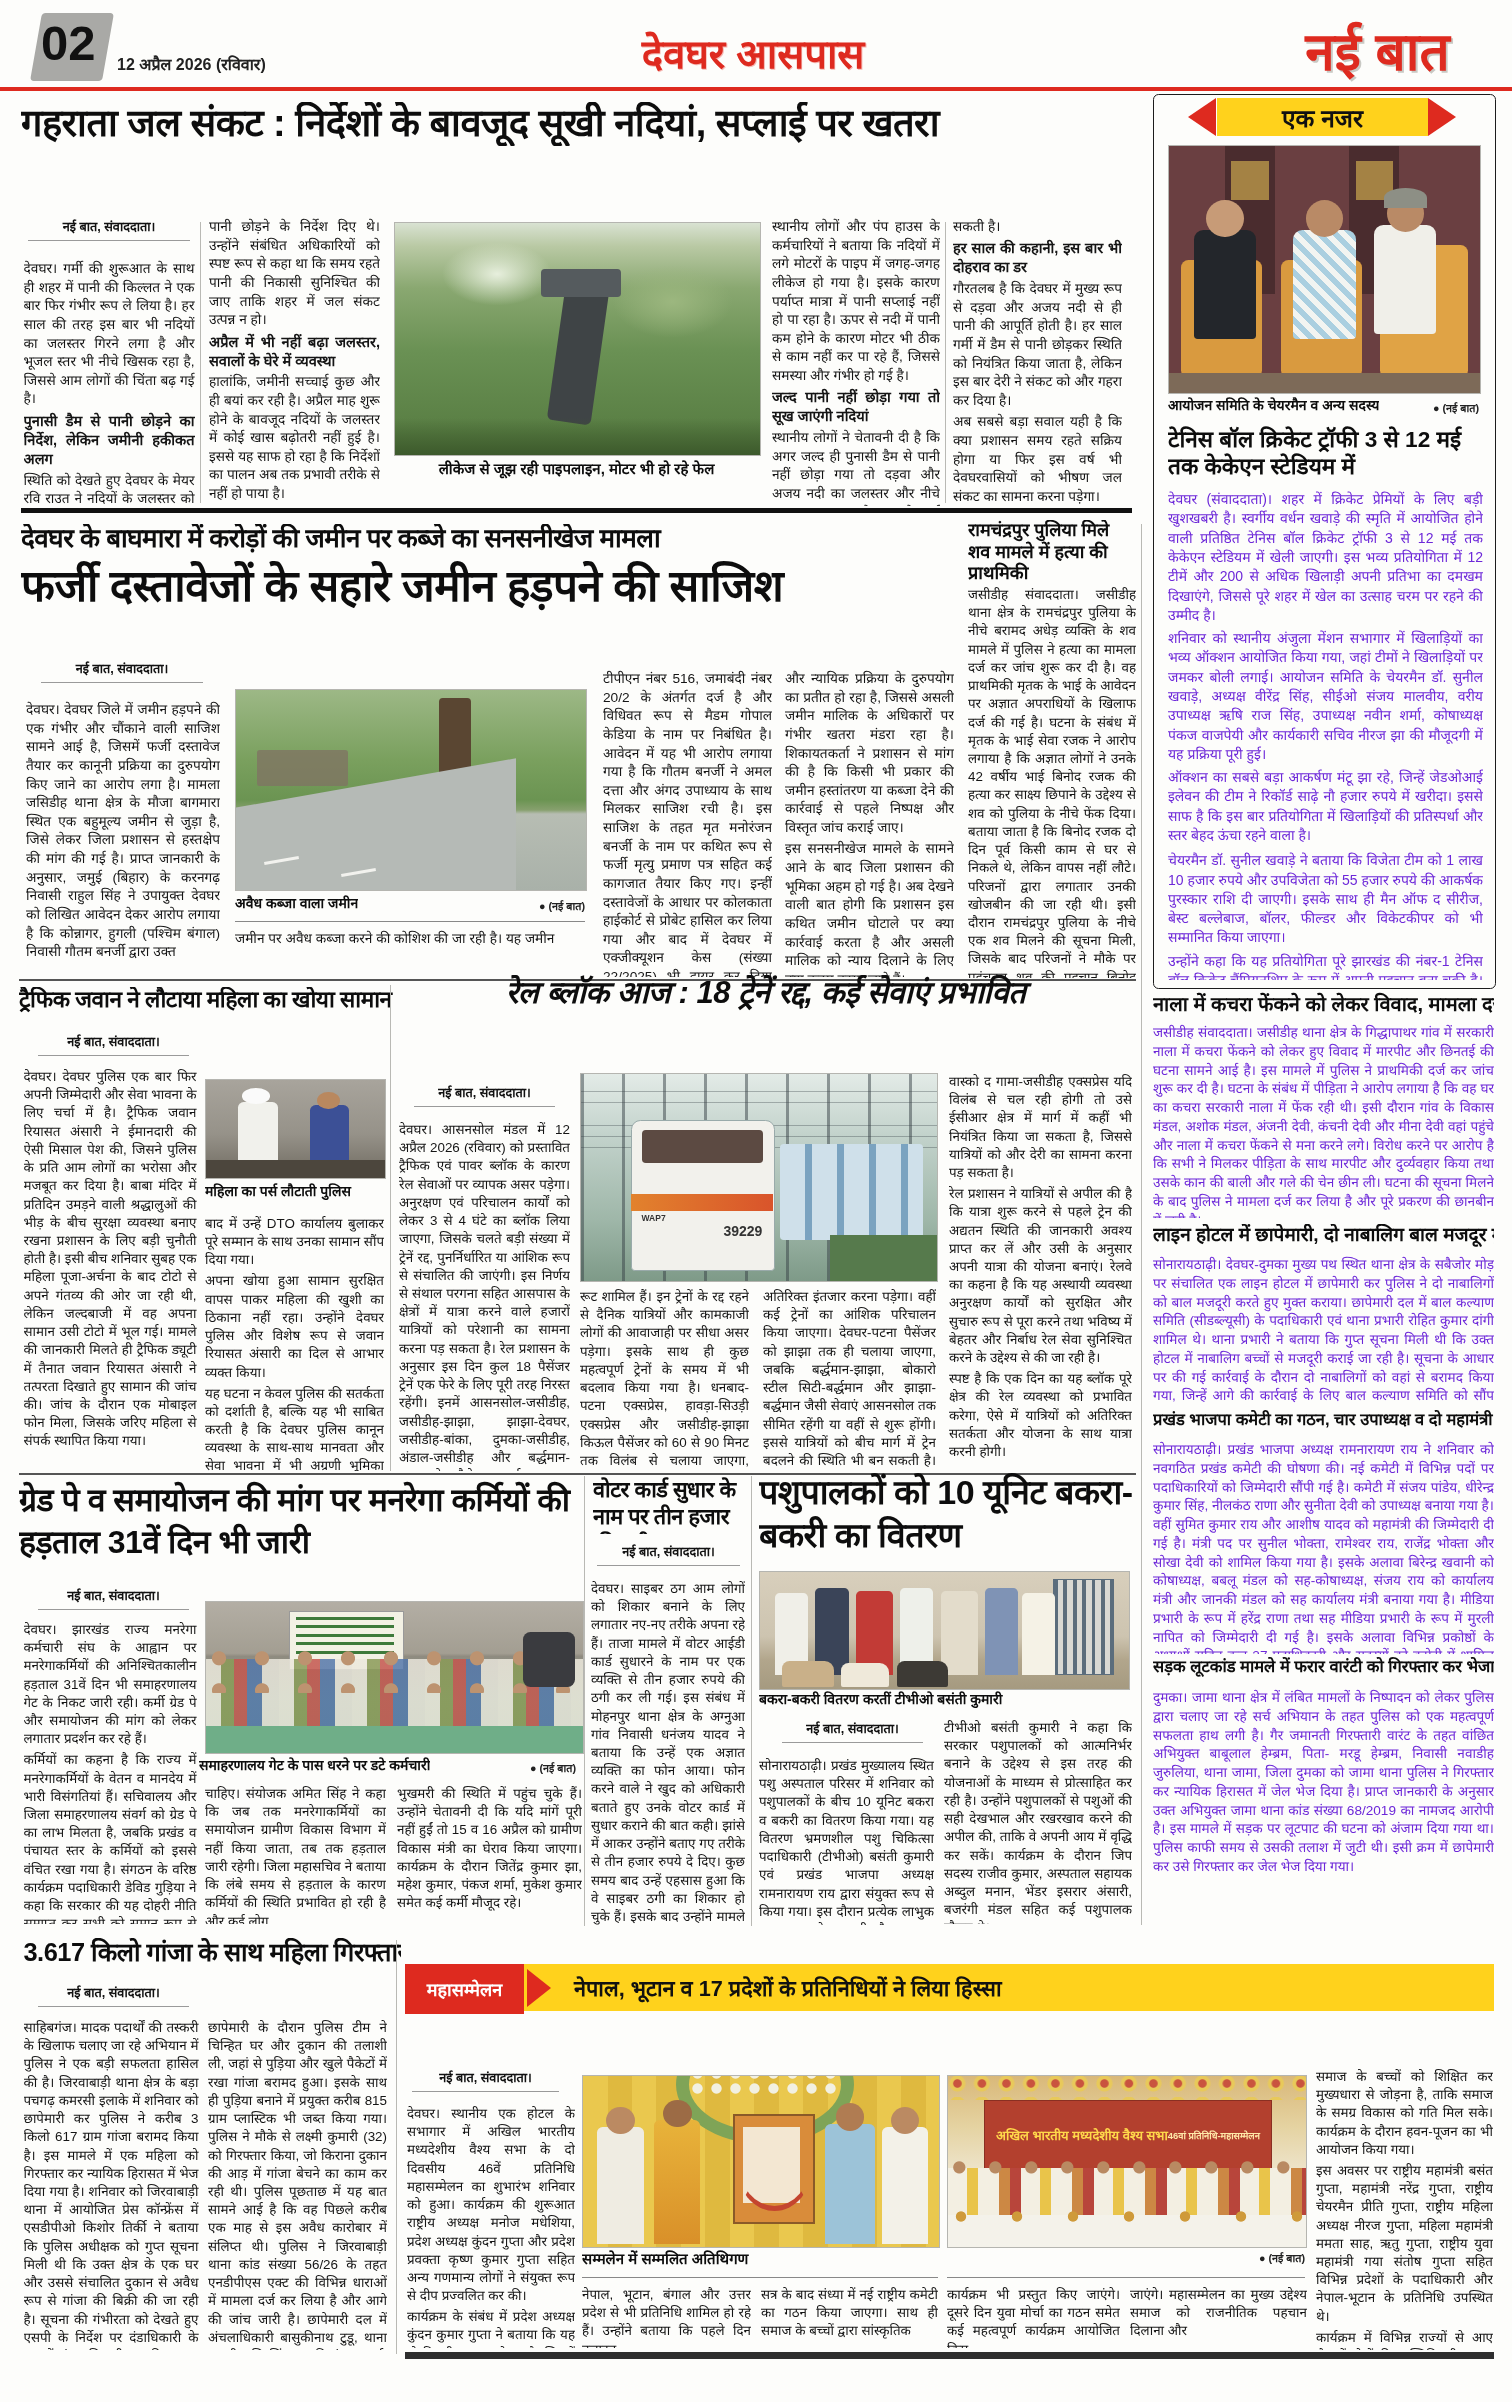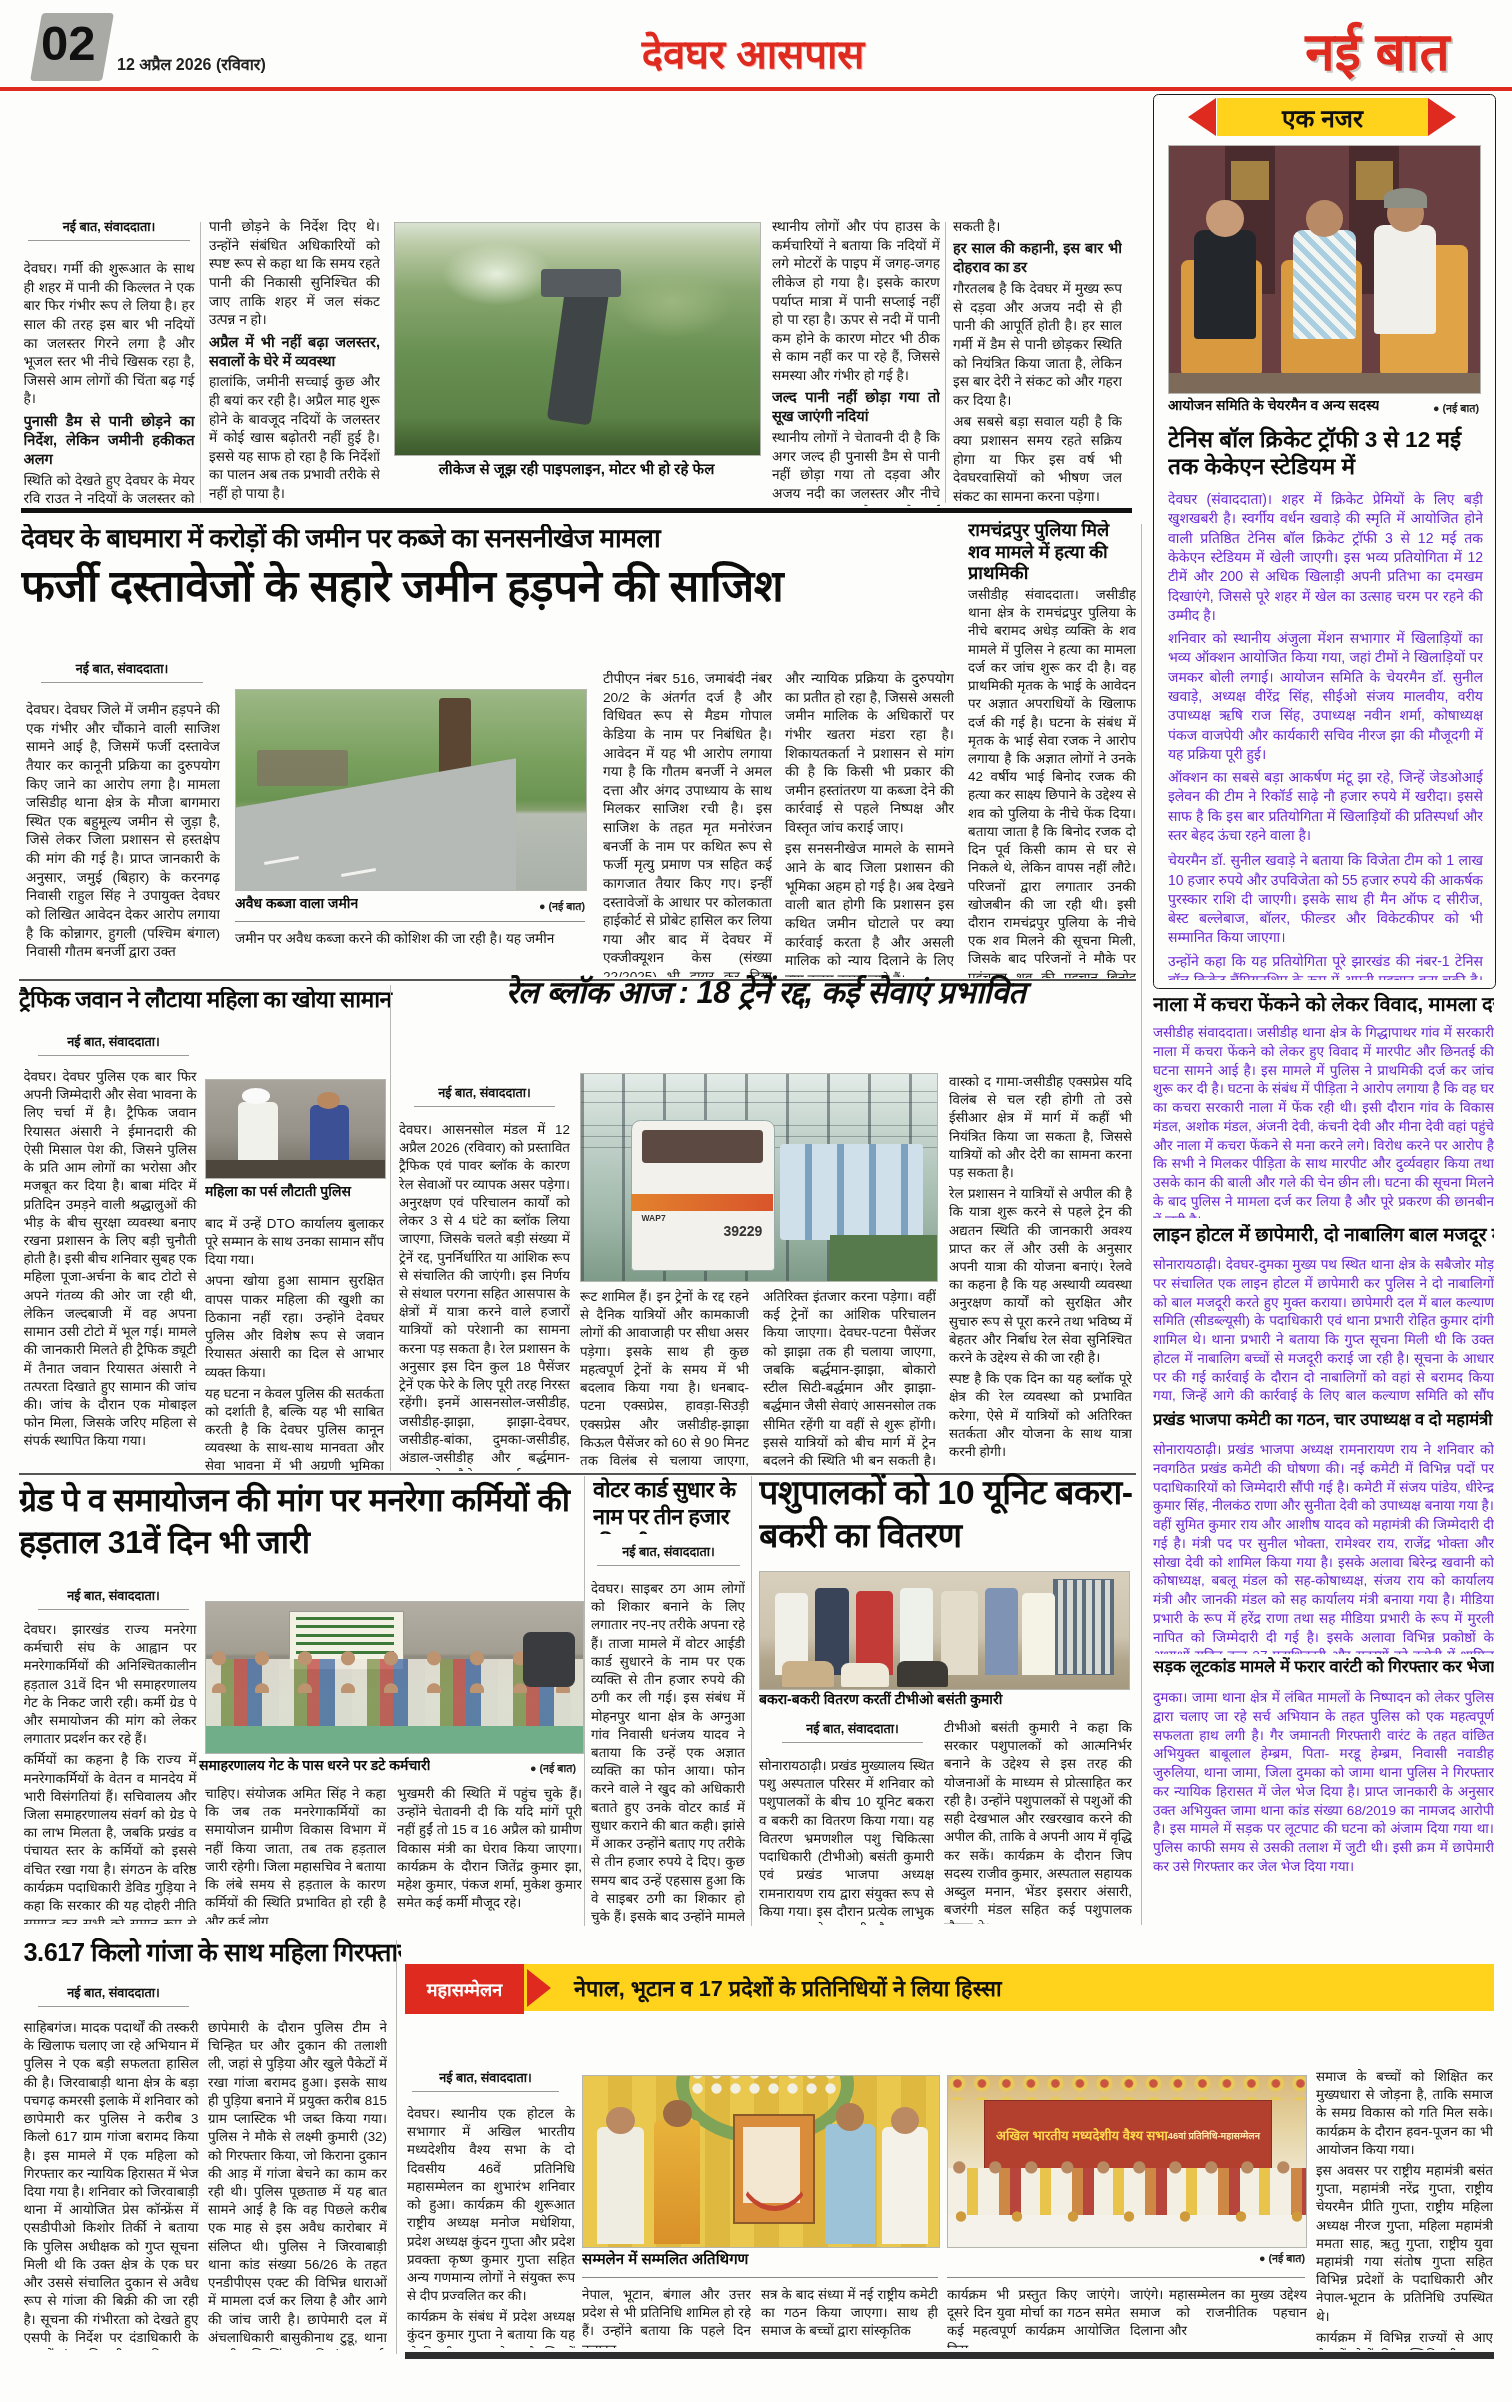--- a/index.html
+++ b/index.html
@@ -33,20 +33,21 @@
 
   <div class="abs" style="left:0;top:0;width:1512px;height:87px;">
     <div class="shape" style="left:36px;top:13px;width:72px;height:68px;background:#a9a9a6;transform:skewX(-10deg);border-radius:3.8px;"></div>
     <div class="abs" style="left:41px;top:15px;width:66px;font-size:49px;font-weight:800;color:#111;">02</div>
     <div class="abs" style="left:117px;top:53px;width:264px;font-size:16px;font-weight:700;color:#222;">12 अप्रैल 2026 (रविवार)</div>
     <div class="abs red center" style="left:546px;top:24.5px;width:414px;font-size:40px;font-weight:800;text-shadow:0.9px 0.9px 0 #f5b9b4;">देवघर आसपास</div>
     <div class="abs red" style="left:1260px;top:13px;width:235px;font-size:53px;font-weight:800;text-align:center;text-shadow:1.9px 1.9px 0 #c9c9c4;">नई बात</div>
   </div>
   <div class="abs" style="left:0;top:87px;width:1512px;height:3.8px;background:#de2a1f;"></div>
 
+  <div class="hl nw" style="left:21px;top:102px;width:1117px;font-size:38px;">गहराता जल संकट : निर्देशों के बावजूद सूखी नदियां, सप्लाई पर खतरा</div>
   <div class="byline" style="left:28px;top:217px;width:162px;">नई बात, संवाददाता।</div>
   <div class="col" style="left:23.5px;top:260px;width:171px;height:247px;">
     <div>देवघर। गर्मी की शुरूआत के साथ ही शहर में पानी की किल्लत ने एक बार फिर गंभीर रूप ले लिया है। हर साल की तरह इस बार भी नदियों का जलस्तर गिरने लगा है और भूजल स्तर भी नीचे खिसक रहा है, जिससे आम लोगों की चिंता बढ़ गई है।</div>
     <div class="sub">पुनासी डैम से पानी छोड़ने का निर्देश, लेकिन जमीनी हकीकत अलग</div>
     <div>स्थिति को देखते हुए देवघर के मेयर रवि राउत ने नदियों के जलस्तर को बनाए रखने के लिए पुनासी डैम से</div>
   </div>
   <div class="col" style="left:209px;top:218px;width:171px;height:288px;">
     <div>पानी छोड़ने के निर्देश दिए थे। उन्होंने संबंधित अधिकारियों को स्पष्ट रूप से कहा था कि समय रहते पानी की निकासी सुनिश्चित की जाए ताकि शहर में जल संकट उत्पन्न न हो।</div>
     <div class="sub">अप्रैल में भी नहीं बढ़ा जलस्तर, सवालों के घेरे में व्यवस्था</div>
     <div>हालांकि, जमीनी सच्चाई कुछ और ही बयां कर रही है। अप्रैल माह शुरू होने के बावजूद नदियों के जलस्तर में कोई खास बढ़ोतरी नहीं हुई है। इससे यह साफ हो रहा है कि निर्देशों का पालन अब तक प्रभावी तरीके से नहीं हो पाया है।</div>

